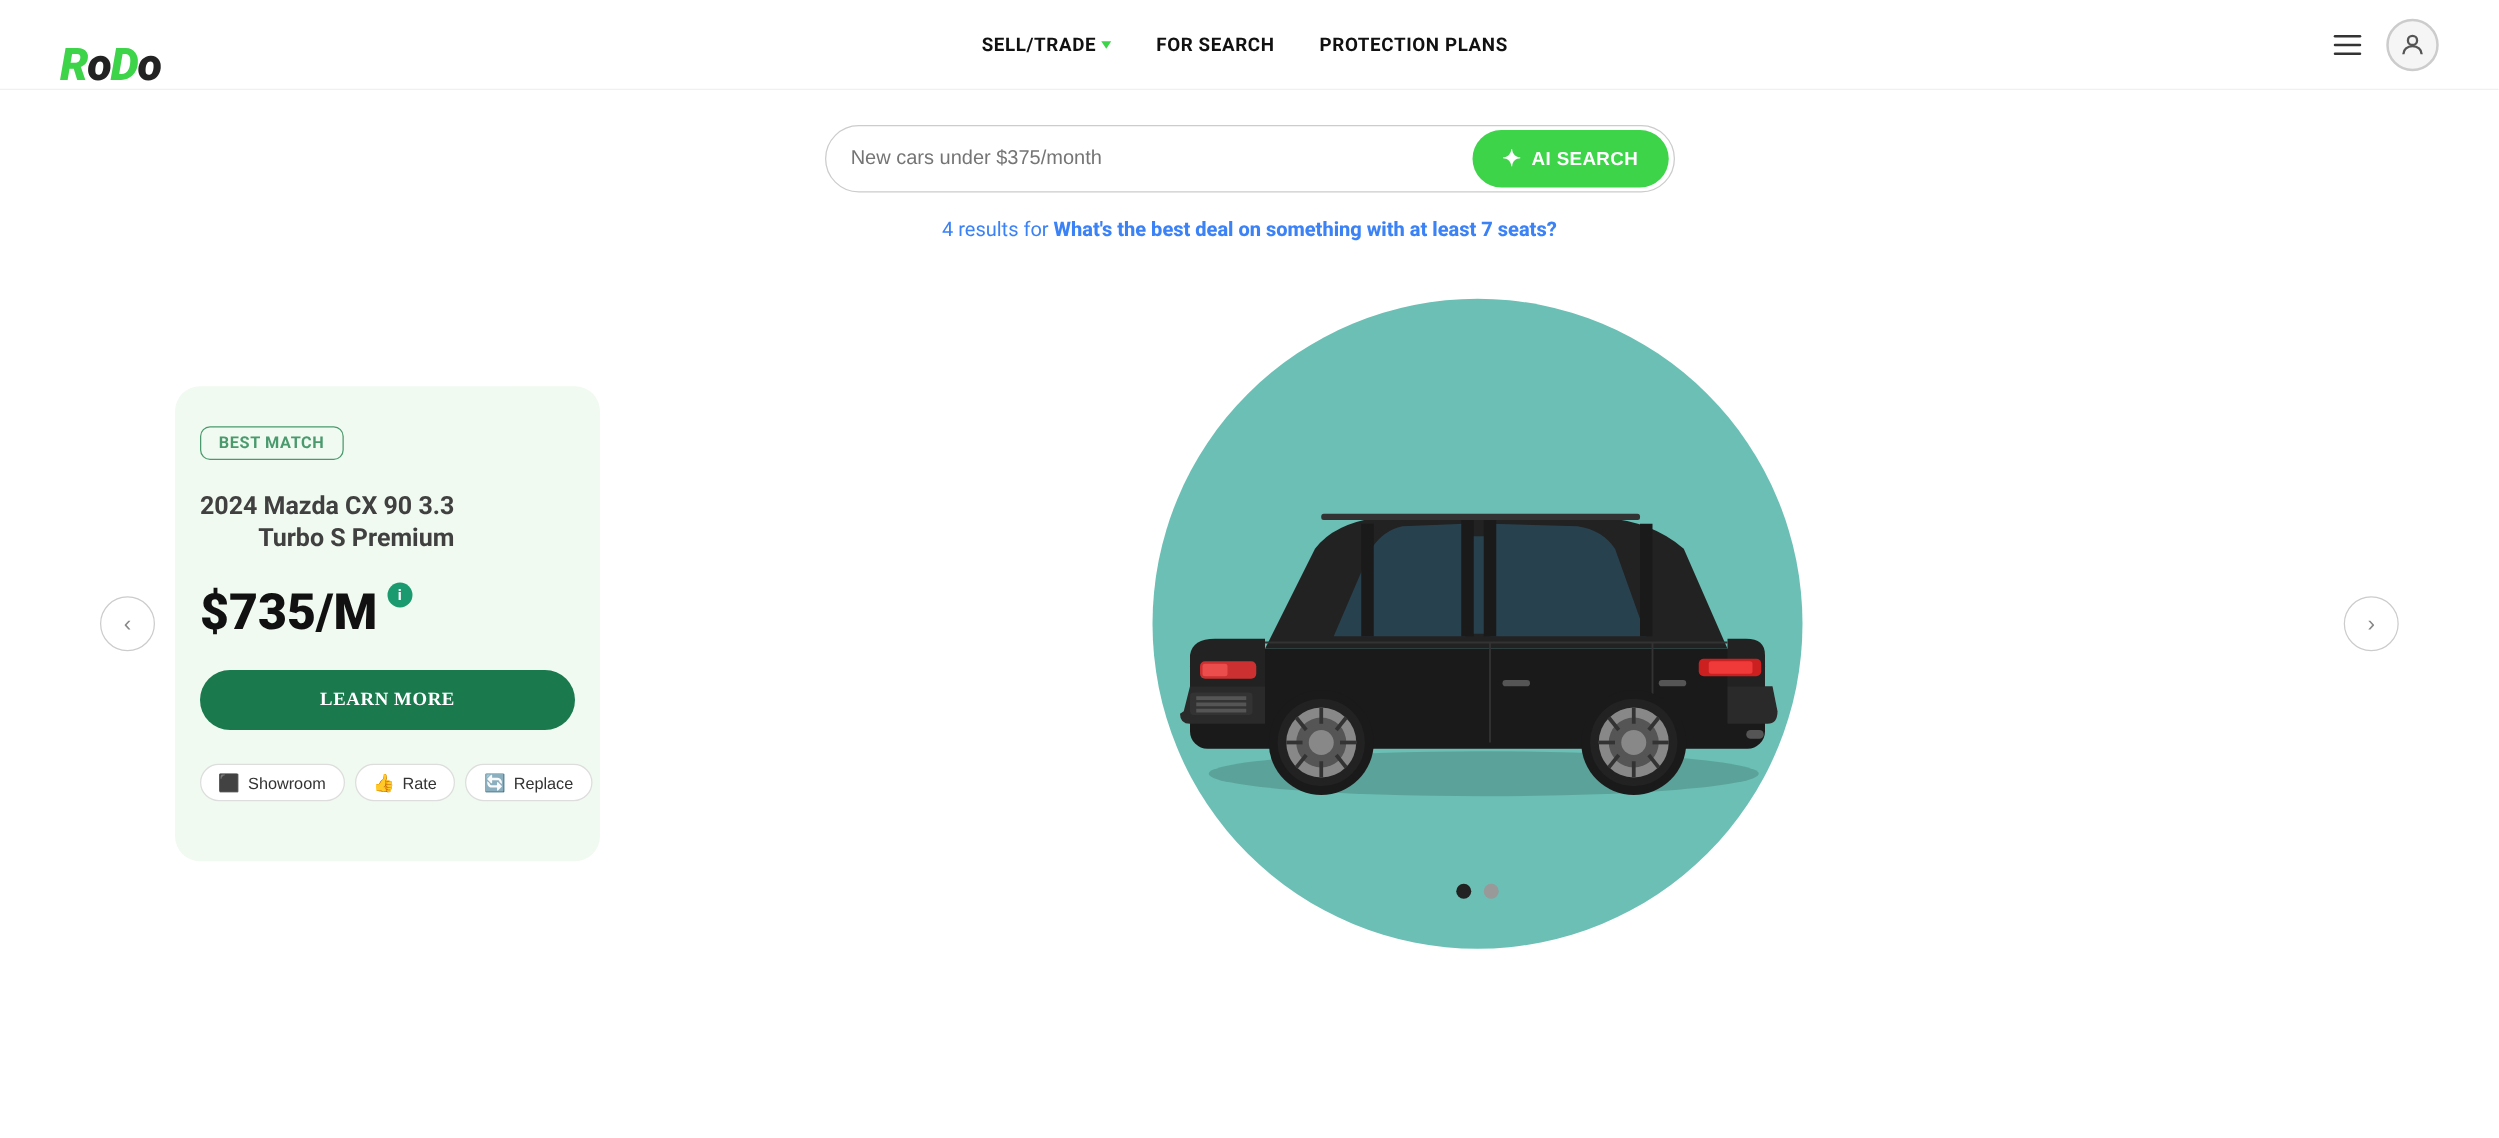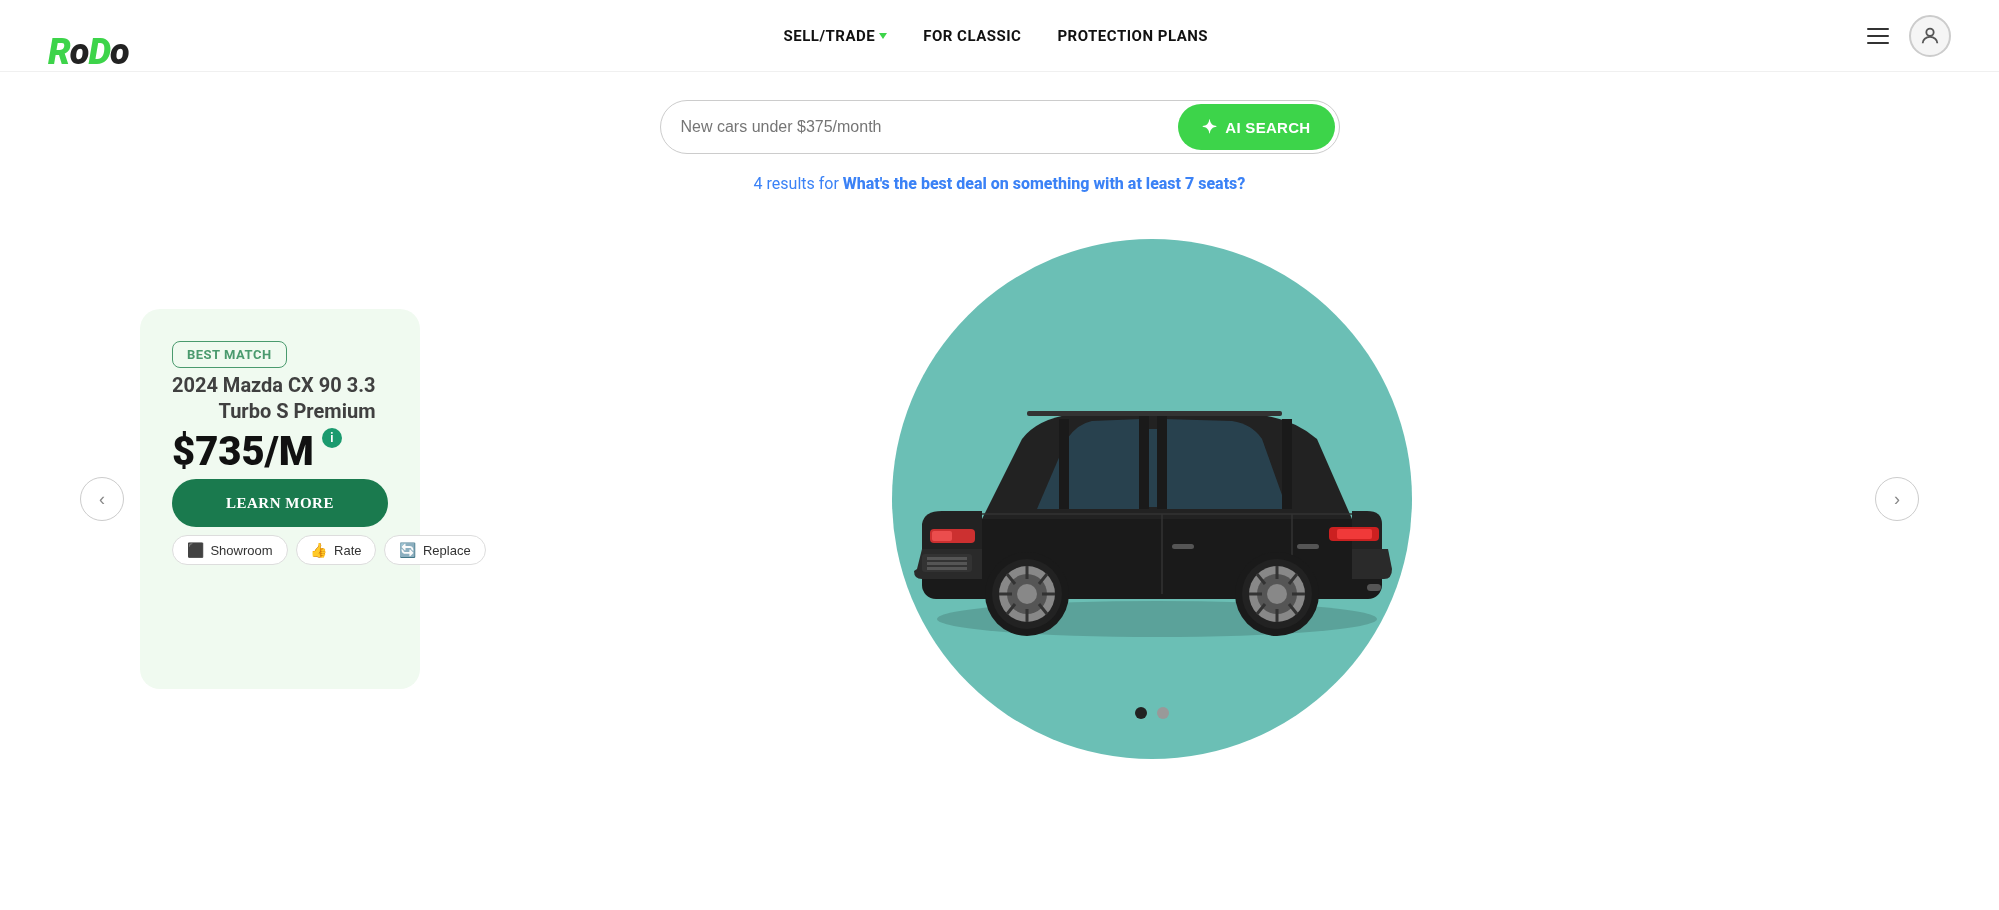--- a/index.html
+++ b/index.html
@@ -186,28 +186,28 @@
       font-size: 18px;
       color: #888;
       flex-shrink: 0;
       z-index: 10;
     }
 
     
     .car-card {
       background: #f0faf0;
       border-radius: 20px;
-      padding: 32px 32px 24px;
-      width: 280px;
+      padding: 32px 20px 24px;
+      width: 340px;
       min-height: 380px;
       flex-shrink: 0;
       display: flex;
       flex-direction: column;
       align-items: flex-start;
-      gap: 4px;
+      gap: 23px;
       margin-right: 24px;
     }
     .best-match-badge {
       background: transparent;
       border: 1.5px solid #4a9a6e;
       border-radius: 8px;
       padding: 5px 14px;
       font-size: 13px;
       font-weight: 700;
       color: #4a9a6e;
@@ -345,21 +345,21 @@
   <div class="navbar-left">
     <span class="logo-text">
       R<span class="o-dark">o</span>D<span class="o-dark">o</span>
     </span>
   </div>
   <div class="navbar-center">
     <a class="nav-link nav-link-dropdown">
       <span>SELL/TRADE</span>
       <span class="dropdown-arrow"></span>
     </a>
-    <a class="nav-link">FOR CLASSIC</a>
+    <a class="nav-link">FOR SEARCH</a>
     <a class="nav-link">PROTECTION PLANS</a>
   </div>
   <div class="navbar-right">
     <div class="hamburger-icon">
       <span></span>
         <span></span>
         <span></span>
     </div>
     <div class="avatar-btn">
       <svg width="22" height="22" viewBox="0 0 24 24" fill="none" stroke="#555" stroke-width="2">

